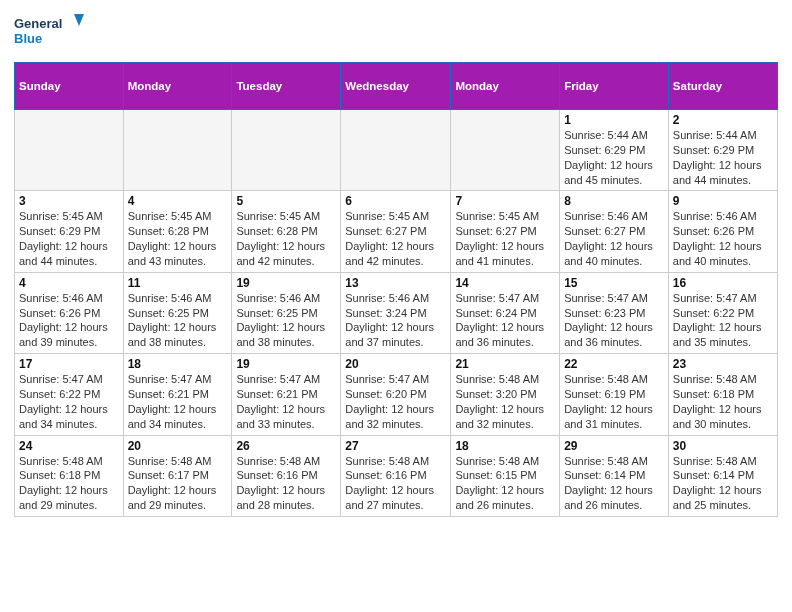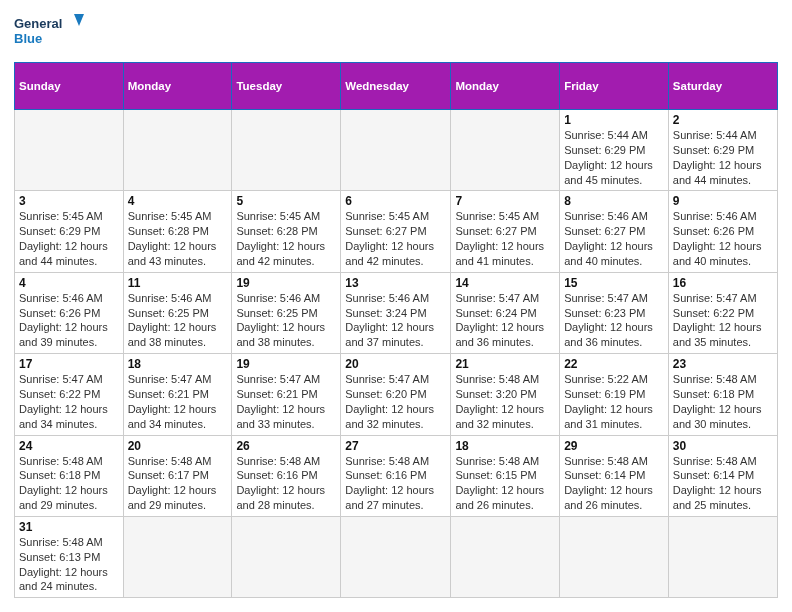--- a/index.html
+++ b/index.html
@@ -248,21 +248,21 @@
 Daylight: 12 hours and 32 minutes.</div>
           </td>
           <td>
             <span class="day-num">21</span>
             <div class="day-info">Sunrise: 5:48 AM
 Sunset: 3:20 PM
 Daylight: 12 hours and 32 minutes.</div>
           </td>
           <td>
             <span class="day-num">22</span>
-            <div class="day-info">Sunrise: 5:22 AM
+            <div class="day-info">Sunrise: 5:48 AM
 Sunset: 6:19 PM
 Daylight: 12 hours and 31 minutes.</div>
           </td>
           <td>
             <span class="day-num">23</span>
             <div class="day-info">Sunrise: 5:48 AM
 Sunset: 6:18 PM
 Daylight: 12 hours and 30 minutes.</div>
           </td>
         </tr>
@@ -302,30 +302,16 @@
             <div class="day-info">Sunrise: 5:48 AM
 Sunset: 6:14 PM
 Daylight: 12 hours and 26 minutes.</div>
           </td>
           <td>
             <span class="day-num">30</span>
             <div class="day-info">Sunrise: 5:48 AM
 Sunset: 6:14 PM
 Daylight: 12 hours and 25 minutes.</div>
           </td>
-        </tr>
-        <tr>
-          <td>
-            <span class="day-num">31</span>
-            <div class="day-info">Sunrise: 5:48 AM
-Sunset: 6:13 PM
-Daylight: 12 hours and 24 minutes.</div>
-          </td>
-          <td class="empty"></td>
-          <td class="empty"></td>
-          <td class="empty"></td>
-          <td class="empty"></td>
-          <td class="empty"></td>
-          <td class="empty"></td>
         </tr>
       </tbody>
   </table>
 </div>
 
 </body></html>

